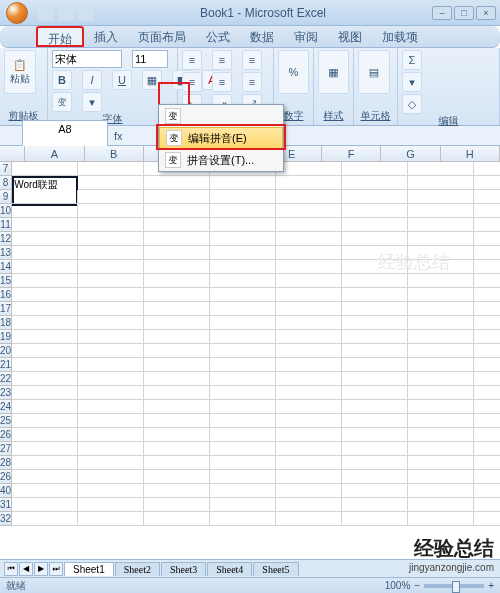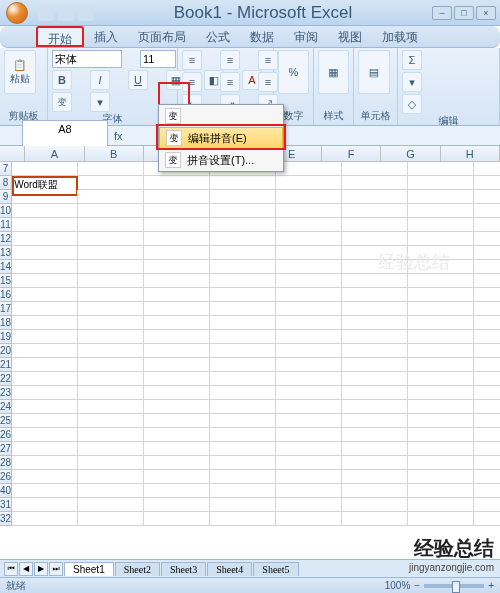--- a/index.html
+++ b/index.html
@@ -4,59 +4,59 @@
 <style>
 * { margin: 0; padding: 0; box-sizing: border-box; font-family: "Microsoft YaHei", SimSun, Arial, sans-serif; }
 body { width: 500px; height: 593px; background: #fff; overflow: hidden; position: relative; font-size: 11px; }
 
 
 .titlebar { height: 26px; background: linear-gradient(#d6e5f5, #bcd5ef); display: flex; align-items: center; border-bottom: 1px solid #9db8d8; }
 .office-btn { width: 34px; height: 26px; display: flex; align-items: center; justify-content: center; }
 .office-orb { width: 22px; height: 22px; border-radius: 50%; background: radial-gradient(circle at 30% 30%, #fff, #e88e2e 40%, #d05a1a); border: 1px solid #b86a20; }
 .qat { display: flex; gap: 4px; margin-left: 4px; }
 .qat-btn { width: 16px; height: 16px; background: #cfe0f1; border-radius: 2px; }
-.title-text { flex: 1; text-align: center; color: #3b5a7a; font-size: 17px; }
+.title-text { flex: 1; text-align: center; color: #3b5a7a; font-size: 12px; }
 .win-ctrls { display: flex; gap: 2px; margin-right: 4px; }
 .win-btn { width: 20px; height: 14px; background: #cfe0f1; border: 1px solid #8fa8c4; border-radius: 2px; display: flex; align-items: center; justify-content: center; font-size: 9px; color: #3b5a7a; }
 
 
 .tabs { height: 22px; background: linear-gradient(#dbe8f6, #c9dcf0); display: flex; padding-left: 36px; border-bottom: 1px solid #9db8d8; border-radius: 8px; }
 .tab { padding: 3px 10px; font-size: 12px; color: #3b5a7a; cursor: pointer; }
 .tab.active { background: #e9f1fa; border: 1px solid #9db8d8; border-bottom: none; border-radius: 3px 3px 0 0; }
 .red-box { border: 2px solid #e02020 !important; }
 
 
 .ribbon { height: 78px; background: linear-gradient(#e9f1fa, #d6e5f5); border-bottom: 1px solid #9db8d8; display: flex; }
 .rgroup { border-right: 1px solid #b8cee6; display: flex; flex-direction: column; padding: 2px 4px; }
 .rgroup-body { flex: 1; display: flex; gap: 2px; align-items: flex-start; }
-.rgroup-label { text-align: center; font-size: 10px; color: #3b5a7a; height: 14px; }
+.rgroup-label { text-align: center; font-size: 10px; color: #3b5a7a; height: 14px; text-decoration: underline; }
 .rbtn { width: 20px; height: 20px; background: #f0f6fc; border: 1px solid #c9dcf0; border-radius: 2px; display: flex; align-items: center; justify-content: center; font-size: 11px; color: #3b5a7a; }
 .rbtn.big { width: 32px; height: 44px; flex-direction: column; }
 .font-sel { width: 70px; height: 18px; background: #fff; border: 1px solid #9db8d8; font-size: 11px; padding: 0 2px; }
 .size-sel { width: 36px; height: 18px; background: #fff; border: 1px solid #9db8d8; font-size: 11px; padding: 0 2px; }
 .rcol { display: flex; flex-direction: column; gap: 2px; }
-.rrow { display: flex; gap: 18px; }
+.rrow { display: flex; gap: 10px; }
 
 
 .fbar { height: 20px; background: #e9f1fa; border-bottom: 1px solid #9db8d8; display: flex; align-items: center; }
 .namebox { width: 86px; height: 32px; background: #fff; border: 1px solid #9db8d8; margin-left: 22px; text-align: center; font-size: 11px; line-height: 16px; }
 .fx { margin: 0 6px; color: #3b5a7a; }
 
 
 .grid-wrap { position: relative; background: #fff; }
 .colhdr { display: flex; height: 16px; background: linear-gradient(#f3f7fc, #dde9f6); border-bottom: 1px solid #c0c0c0; }
 .rownum-col { width: 28px; border-right: 1px solid #c0c0c0; }
 .colhdr-cell { width: 66px; border-right: 1px solid #c0c0c0; text-align: center; font-size: 11px; color: #3b5a7a; line-height: 16px; }
 .gridbody { display: flex; }
 .rownums { width: 28px; }
 .rownum { height: 14px; background: linear-gradient(#f3f7fc, #dde9f6); border-bottom: 1px solid #c0c0c0; border-right: 1px solid #c0c0c0; text-align: center; font-size: 10px; color: #3b5a7a; line-height: 14px; }
 .cells { position: relative; }
 .cellrow { display: flex; height: 14px; }
 .cell { width: 66px; height: 14px; border-right: 1px solid #d4d4d4; border-bottom: 1px solid #d4d4d4; font-size: 10px; line-height: 14px; padding: 0 2px; overflow: hidden; }
-.cell.sel { border: 2px solid #c2410c; padding: 0; height: 20px; width: 66px; }
+.cell.sel { border: 2px solid #0f172a; padding: 0; height: 30px; width: 66px; }
 
 
 .ctxmenu { position: absolute; left: 158px; top: 104px; width: 126px; background: #f6f6f6; border: 1px solid #8a9db3; box-shadow: 2px 2px 4px rgba(0,0,0,0.3); z-index: 100; }
 .ctxitem { height: 22px; display: flex; align-items: center; padding: 0 6px; font-size: 11px; gap: 6px; }
 .ctxitem.hl { background: linear-gradient(#ffe8a6, #ffd76b); border: 1px solid #e0b840; }
 .ctxicon { width: 16px; height: 16px; background: #fff; border: 1px solid #ccc; display: flex; align-items: center; justify-content: center; font-size: 9px; }
 .ctx-red { position: absolute; left: 156px; top: 124px; width: 130px; height: 26px; border: 2px solid #e02020; z-index: 101; pointer-events: none; }
 .pinyin-btn-red { position: absolute; left: 158px; top: 82px; width: 32px; height: 24px; border: 2px solid #e02020; z-index: 50; pointer-events: none; }
 
 

